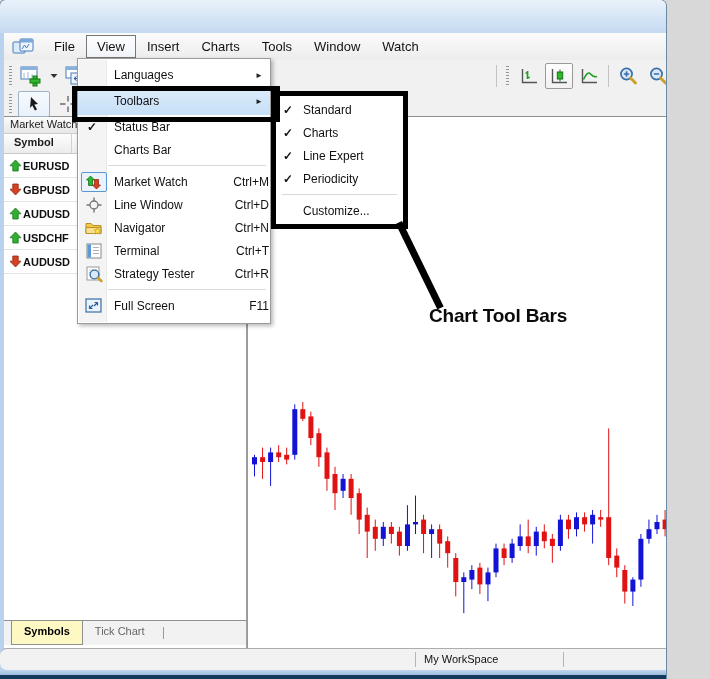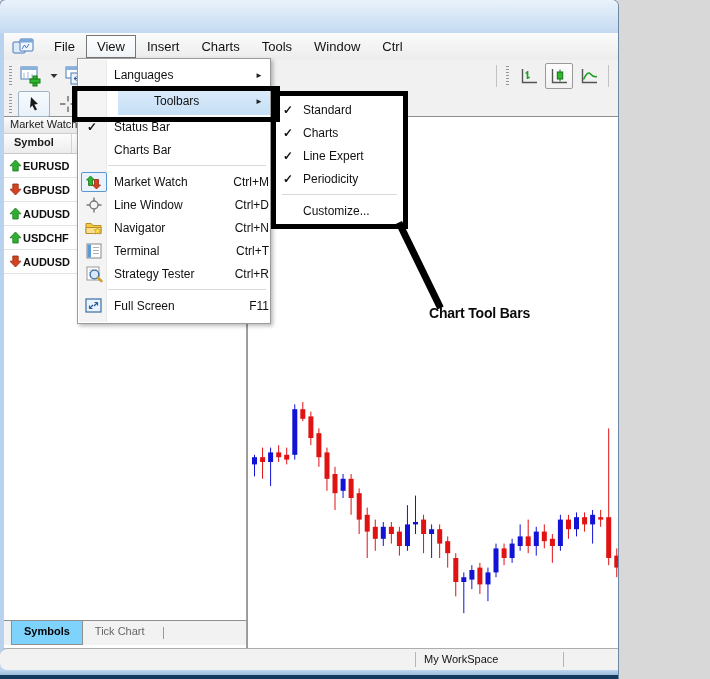--- a/index.html
+++ b/index.html
@@ -1,16 +1,16 @@
 <!DOCTYPE html>
 <html><head>
 <meta charset="utf-8">
 <style>
   html,body{margin:0;padding:0;background:#d8d8d8;}
-  .screen{position:relative;width:618px;height:679px;overflow:hidden;
+  .screen{position:relative;width:666px;height:679px;overflow:hidden;
     font-family:"Liberation Sans",sans-serif;background:#b9d3ee;
     border-radius:6px 6px 0 0; outline:1px solid #6b88a5;}
   
   .titlebar{position:absolute;left:0;top:0;width:710px;height:33px;
     background:linear-gradient(#eaf2fb,#c4daf1);border-radius:6px 6px 0 0;}
   .bottomframe{position:absolute;left:0;top:670px;width:710px;height:9px;
     background:linear-gradient(#bfd6ee,#9dbcdc);border-bottom:4px solid #133a5c;box-sizing:border-box;}
   .sideframe{position:absolute;top:33px;width:4px;height:637px;background:#b9d3ee;}
   
   .menubar{position:absolute;left:4px;top:33px;width:702px;height:27px;
@@ -35,55 +35,55 @@
   
   .mw-panel{position:absolute;left:4px;top:117px;width:243px;height:531px;background:#fff;border-right:1px solid #a0a0a0;box-sizing:border-box;}
   .mw-header{height:17px;background:linear-gradient(#fcfcfc,#e7e7e7);border-bottom:1px solid #cfcfcf;
     font-size:11px;color:#222;padding:1px 0 0 6px;box-sizing:border-box;}
   .mw-colheader{height:19px;background:linear-gradient(#fdfdfd,#ececec);border-bottom:1px solid #c9c9c9;display:flex;}
   .mw-colcell{width:68px;border-right:1px solid #d2d2d2;font-size:11px;font-weight:600;color:#1a1a1a;padding:2px 0 0 10px;box-sizing:border-box;}
   .mw-row{height:23px;border-bottom:1px solid #e4e4e4;display:flex;align-items:center;font-size:11px;font-weight:700;color:#101010;}
   .mw-row .arr{width:14px;margin-left:5px;display:flex;align-items:center;}
   .mw-tabs{position:absolute;left:0;bottom:3px;width:100%;height:24px;border-top:1px solid #8f8f8f;background:#f2f2f2;display:flex;align-items:stretch;font-size:11px;}
   .mw-tab{padding:4px 12px 0 12px;color:#666;}
-  .mw-tab.active{background:#7dd3fc;border:1px solid #8f8f8f;border-top:none;color:#000;font-weight:700;margin-left:7px;}
+  .mw-tab.active{background:#fef9c3;border:1px solid #8f8f8f;border-top:none;color:#000;font-weight:700;margin-left:7px;}
   .tab-grip{width:1px;height:12px;background:#9a9a9a;margin:6px 0 0 6px;}
   
   .chart-pane{position:absolute;left:247px;top:117px;width:459px;height:531px;background:#fff;border-left:1px solid #9a9a9a;box-sizing:border-box;}
   
   .statusbar{position:absolute;left:0;top:648px;width:710px;height:22px;background:#f2f2f2;border-top:1px solid #adadad;box-sizing:border-box;font-size:11px;color:#111;border-radius:7px;}
   .sb-sep{position:absolute;top:3px;width:1px;height:15px;background:#b5b5b5;}
   .sb-text{position:absolute;left:424px;top:4px;}
   
   .view-menu{position:absolute;left:77px;top:58px;width:194px;height:266px;background:#fff;
     border:1px solid #9b9b9b;box-sizing:border-box;z-index:20;box-shadow:2px 2px 4px rgba(0,0,0,.28);
     padding:4px 0 5px 0;font-size:12px;color:#111;}
   .vm-gutter{position:absolute;left:1px;top:1px;bottom:1px;width:27px;background:#f4f4f4;border-right:1px solid #eaeaea;}
   .vm-item{position:relative;height:23px;display:flex;align-items:center;}
   .vm-item.vm-first{height:24px;}
-  .vm-item.vm-toolbars{height:28px;background:linear-gradient(#ddecfb,#c6dff6);margin-left:40px;}
+  .vm-item.vm-toolbars{height:28px;background:linear-gradient(#ddecfb,#c6dff6);}
   .vm-label{margin-left:36px;}
   .vm-shortcut{margin-left:auto;margin-right:1px;}
   .vm-arrow{position:absolute;right:7px;font-size:8px;color:#222;}
   .vm-check{position:absolute;left:9px;font-weight:700;font-size:12px;}
   .vm-icon{position:absolute;left:5px;width:22px;display:flex;justify-content:center;}
   .vm-icon.boxed{left:3px;border:1px solid #5a96d2;background:#eaf3fd;border-radius:2px;padding:1px;}
   .vm-sep{height:9px;position:relative;}
   .vm-sep::after{content:"";position:absolute;left:30px;right:4px;top:4px;border-top:1px solid #d9d9d9;}
   
   .submenu-box{position:absolute;left:271px;top:91px;width:137px;height:138px;border:5px solid #000;box-sizing:border-box;background:#fff;z-index:25;font-size:12px;color:#111;padding-top:2px;}
   .sm-item{position:relative;height:23px;display:flex;align-items:center;}
   .sm-label{margin-left:27px;}
   .sm-check{position:absolute;left:7px;font-weight:700;}
   .sm-sep{height:9px;position:relative;}
   .sm-sep::after{content:"";position:absolute;left:6px;right:6px;top:4px;border-top:1px solid #d9d9d9;}
   
   .toolbars-outline{position:absolute;left:72px;top:86px;width:208px;height:36px;border:5px solid #000;box-sizing:border-box;z-index:30;pointer-events:none;}
   .anno-line{position:absolute;left:402px;top:221px;width:95px;height:7px;background:#000;transform:rotate(64deg);transform-origin:0 0;z-index:30;}
-  .anno-text{position:absolute;left:429px;top:305px;font-size:14px;font-weight:700;color:#0a0a0a;z-index:30;letter-spacing:-0.2px;}
+  .anno-text{position:absolute;left:429px;top:305px;font-size:19px;font-weight:700;color:#0a0a0a;z-index:30;letter-spacing:-0.2px;}
   svg{display:block;}
 </style>
 </head>
 <body>
 
 <div class="screen">
 
   <div class="titlebar"></div>
   <div class="sideframe" style="left:0"></div>
   <div class="sideframe" style="left:706px"></div>
@@ -97,21 +97,21 @@
           <path d="M10 11 l2.5-4 2 3 2.5-4" stroke="#4a7ab8" fill="none"></path>
         </svg>
       </span>
     <span style="display:flex;align-items:center;">
         <span class="menu-item">File</span>
         <span class="menu-item active">View</span>
         <span class="menu-item">Insert</span>
         <span class="menu-item">Charts</span>
         <span class="menu-item">Tools</span>
         <span class="menu-item">Window</span>
-        <span class="menu-item">Ctrl</span>
+        <span class="menu-item">Watch</span>
       </span>
   </div>
 
   <div class="toolbar1">
     <div class="tb-group" style="left:0">
       <div class="grip"></div>
       <span class="tb-btn">
           <span>
             <svg width="24" height="22">
               <rect x="1" y="2" width="16" height="12" fill="#fff" stroke="#4a7ab8"></rect>

